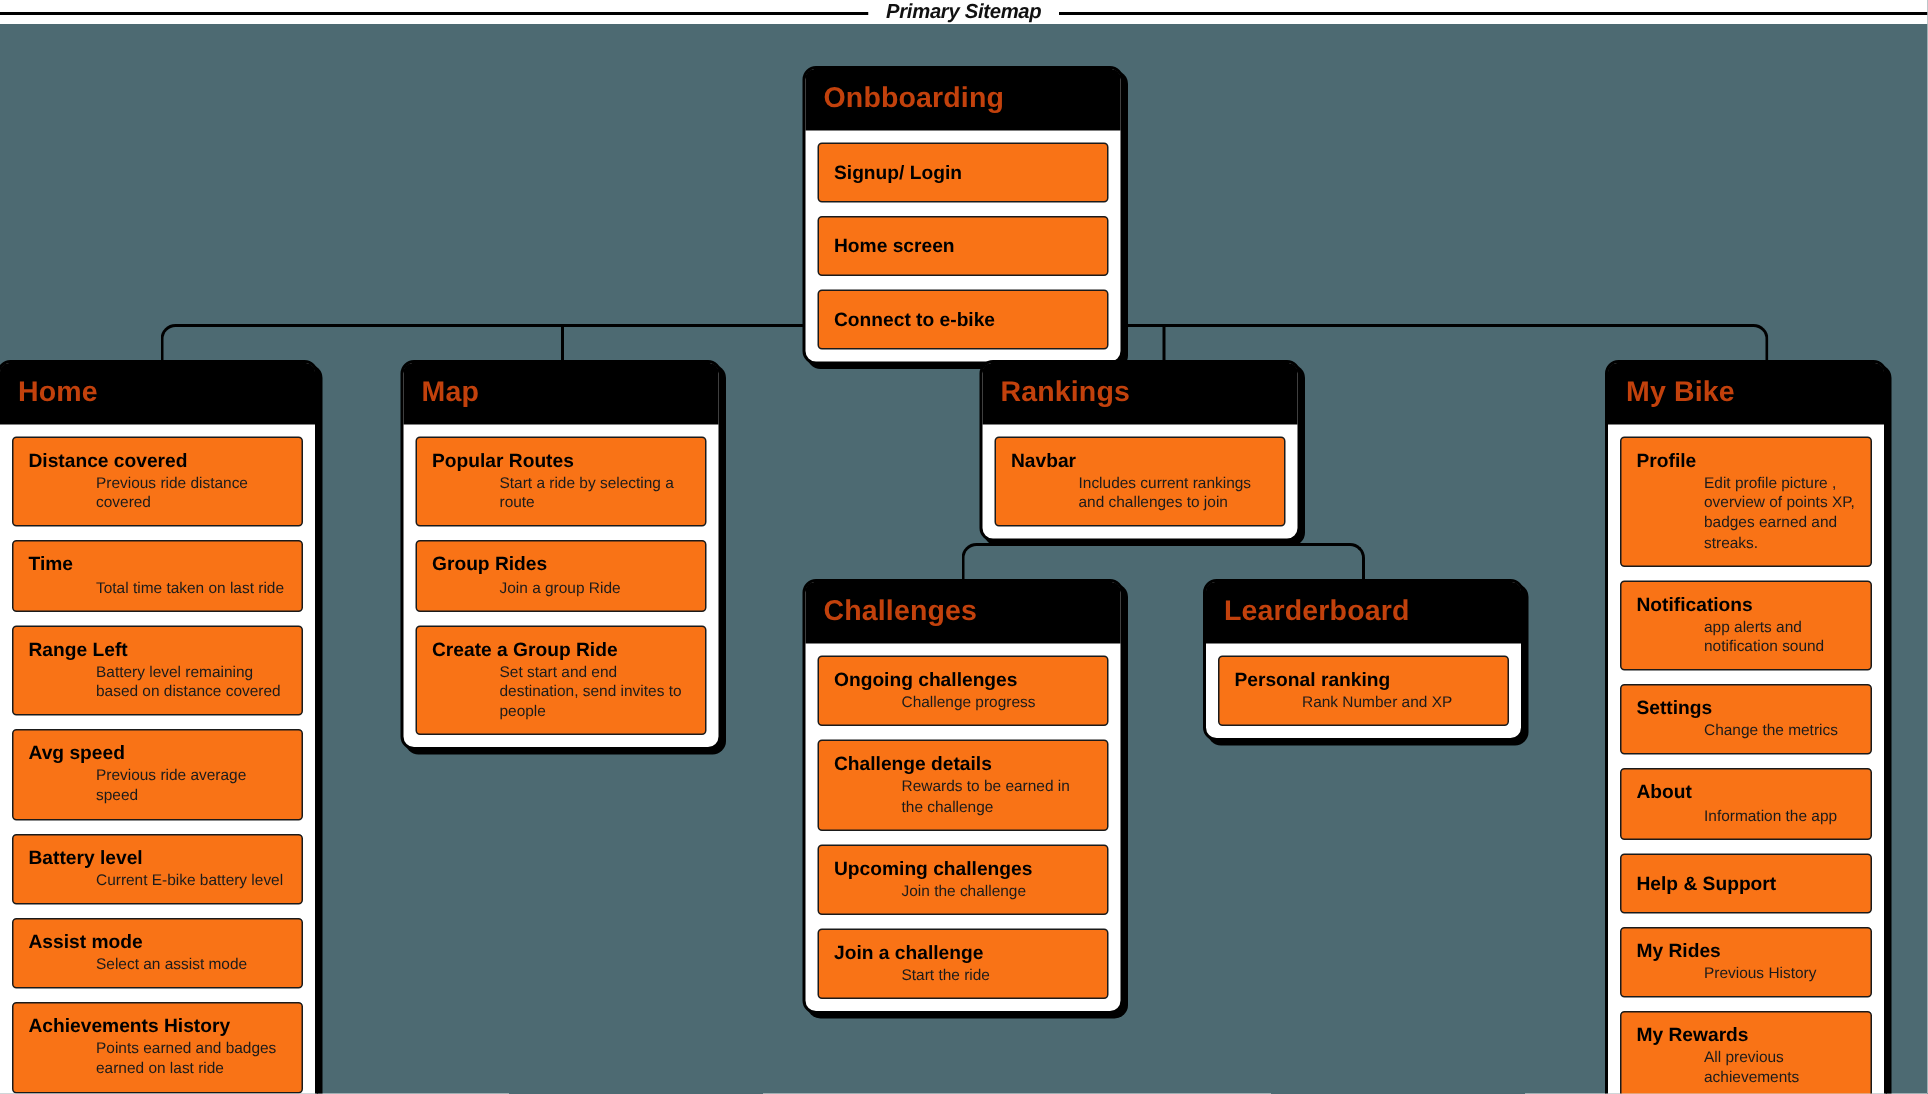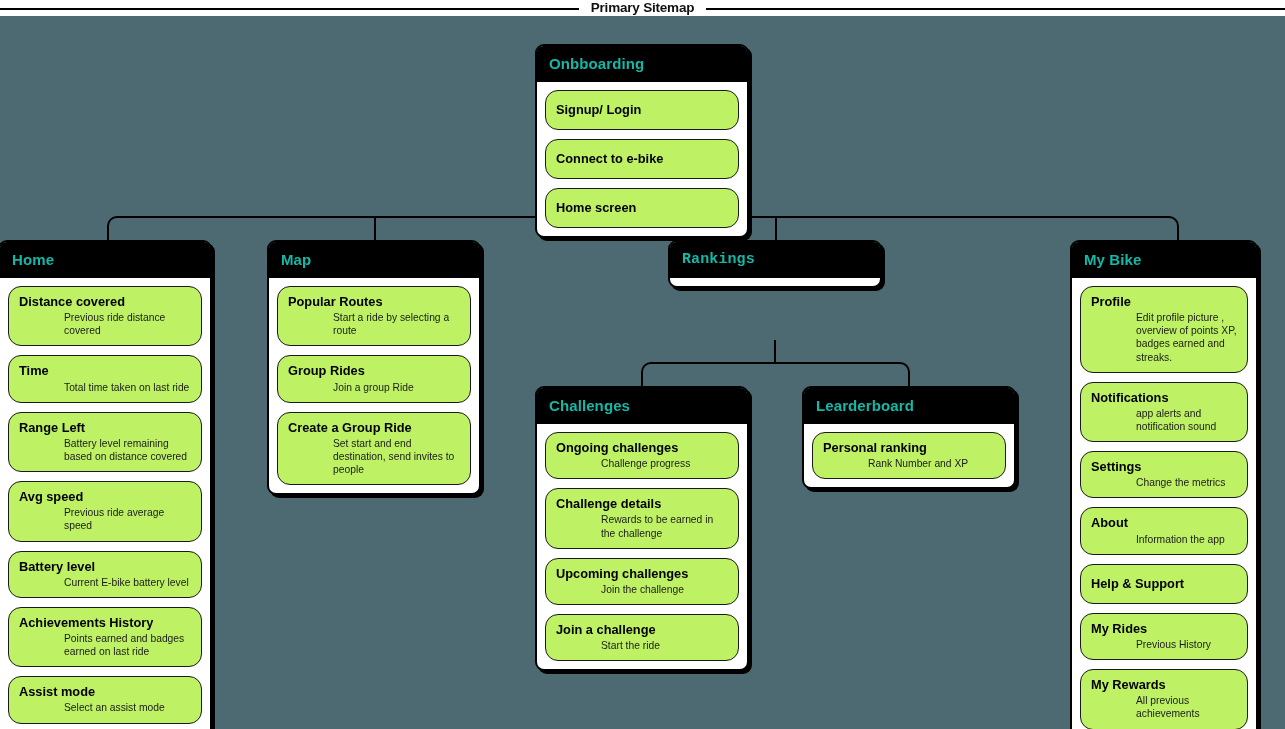--- a/index.html
+++ b/index.html
@@ -36,20 +36,21 @@
 
   
   #titlebar {
     position: absolute;
     left: 0; top: 0;
     width: 1285px;
     height: 17px;
     display: flex;
     align-items: center;
     z-index: 40;
+    font-style: italic;
   }
   .title-rule {
     flex: 1 1 auto;
     height: 2px;
     background: #000000;
   }
   #title-text {
     flex: 0 0 auto;
     padding: 0 12px;
     font-size: 13.5px;
@@ -85,39 +86,39 @@
     position: absolute;
     z-index: 10;
     background: #ffffff;
     border: 2px solid #000000;
     border-radius: 9px;
     box-shadow: 3px 3px 0 0 #000000;
     padding: 0 0 8px 0;
   }
   .group-header {
     background: #000000;
-    color: #14b8a6;
-    font-size: 15px;
+    color: #c2410c;
+    font-size: 19px;
     font-weight: bold;
     padding: 9px 12px 10px 12px;
     border-radius: 6px 6px 0 0;
     letter-spacing: 0.1px;
   }
   .group-body {
     padding: 8px 8px 0 8px;
     display: flex;
     flex-direction: column;
     gap: 9px;
   }
 
   
   .item {
     border: 1.5px solid #1a1a1a;
-    border-radius: 13px;
-    background: #bef264;
+    border-radius: 3px;
+    background: #f97316;
     padding: 7px 10px 8px 10px;
   }
   .item-title {
     font-size: 12.8px;
     font-weight: bold;
     color: #000000;
     line-height: 1.18;
   }
   .item-desc {
     font-size: 10.3px;
@@ -126,21 +127,21 @@
     margin-top: 2px;
     padding-left: 45px;
   }
   .item.no-desc { padding: 11px 10px 12px 10px; }
   .item.no-desc .item-title { margin: 0; }
 
   
   #grp-onboarding { left: 535px;  top: 44px;  width: 214px; }
   #grp-home       { left: -2px;   top: 240px; width: 214px; }
   #grp-map        { left: 267px;  top: 240px; width: 214px; }
-  #grp-rankings   { left: 668px;  top: 240px; width: 214px; font-family: Liberation Mono, monospace; }
+  #grp-rankings   { left: 653px;  top: 240px; width: 214px; }
   #grp-mybike     { left: 1070px; top: 240px; width: 188px; }
   #grp-challenges { left: 535px;  top: 386px; width: 214px; }
   #grp-leader     { left: 802px;  top: 386px; width: 214px; }
 </style>
 </head>
 <body>
 
 <div id="canvas">
 
   <div id="board"></div>
@@ -161,24 +162,24 @@
   <div class="edge edge-v" style="left:774px; top:340px; height:24px;"></div>
   <div class="bus" style="left:641px; top:362px; width:269px; height:26px;"></div>
 
   <div class="group" id="grp-onboarding">
     <div class="group-header">Onbboarding</div>
     <div class="group-body">
       <div class="item no-desc">
         <div class="item-title">Signup/ Login</div>
       </div>
       <div class="item no-desc">
+        <div class="item-title">Home screen</div>
+      </div>
+      <div class="item no-desc">
         <div class="item-title">Connect to e-bike</div>
-      </div>
-      <div class="item no-desc">
-        <div class="item-title">Home screen</div>
       </div>
     </div>
   </div>
 
   <div class="group" id="grp-home">
     <div class="group-header">Home</div>
     <div class="group-body">
       <div class="item">
         <div class="item-title">Distance covered</div>
         <div class="item-desc">Previous ride distance covered</div>
@@ -193,28 +194,28 @@
       </div>
       <div class="item">
         <div class="item-title">Avg speed</div>
         <div class="item-desc">Previous ride average speed</div>
       </div>
       <div class="item">
         <div class="item-title">Battery level</div>
         <div class="item-desc">Current E-bike battery level</div>
       </div>
       <div class="item">
+        <div class="item-title">Assist mode</div>
+        <div class="item-desc">Select an assist mode</div>
+      </div>
+      <div class="item">
         <div class="item-title">Achievements History</div>
         <div class="item-desc">Points earned and badges earned on last ride</div>
       </div>
       <div class="item">
-        <div class="item-title">Assist mode</div>
-        <div class="item-desc">Select an assist mode</div>
-      </div>
-      <div class="item">
         <div class="item-title">Recent Activity</div>
 
       </div>
     </div>
   </div>
 
   <div class="group" id="grp-map">
     <div class="group-header">Map</div>
     <div class="group-body">
       <div class="item">
@@ -227,20 +228,26 @@
       </div>
       <div class="item">
         <div class="item-title">Create a Group Ride</div>
         <div class="item-desc">Set start and end destination, send invites to people</div>
       </div>
     </div>
   </div>
 
   <div class="group" id="grp-rankings">
     <div class="group-header">Rankings</div>
+    <div class="group-body">
+      <div class="item">
+        <div class="item-title">Navbar</div>
+        <div class="item-desc">Includes current rankings and challenges to join</div>
+      </div>
+    </div>
   </div>
 
   <div class="group" id="grp-challenges">
     <div class="group-header">Challenges</div>
     <div class="group-body">
       <div class="item">
         <div class="item-title">Ongoing challenges</div>
         <div class="item-desc">Challenge progress</div>
       </div>
       <div class="item">

